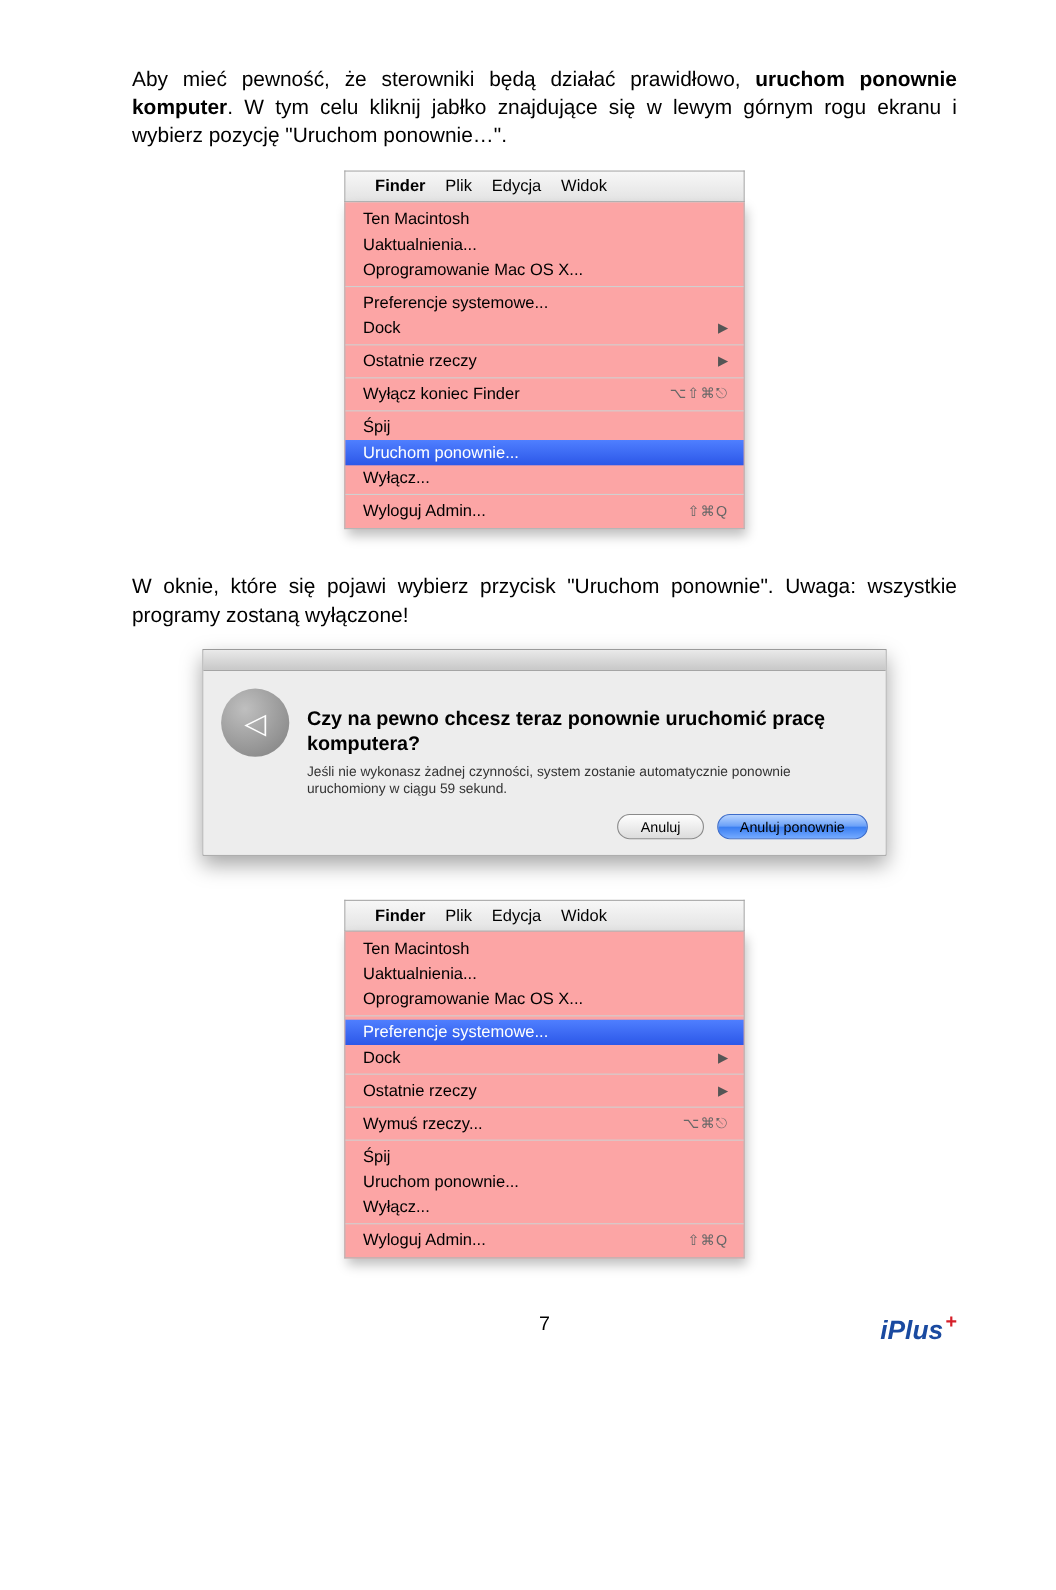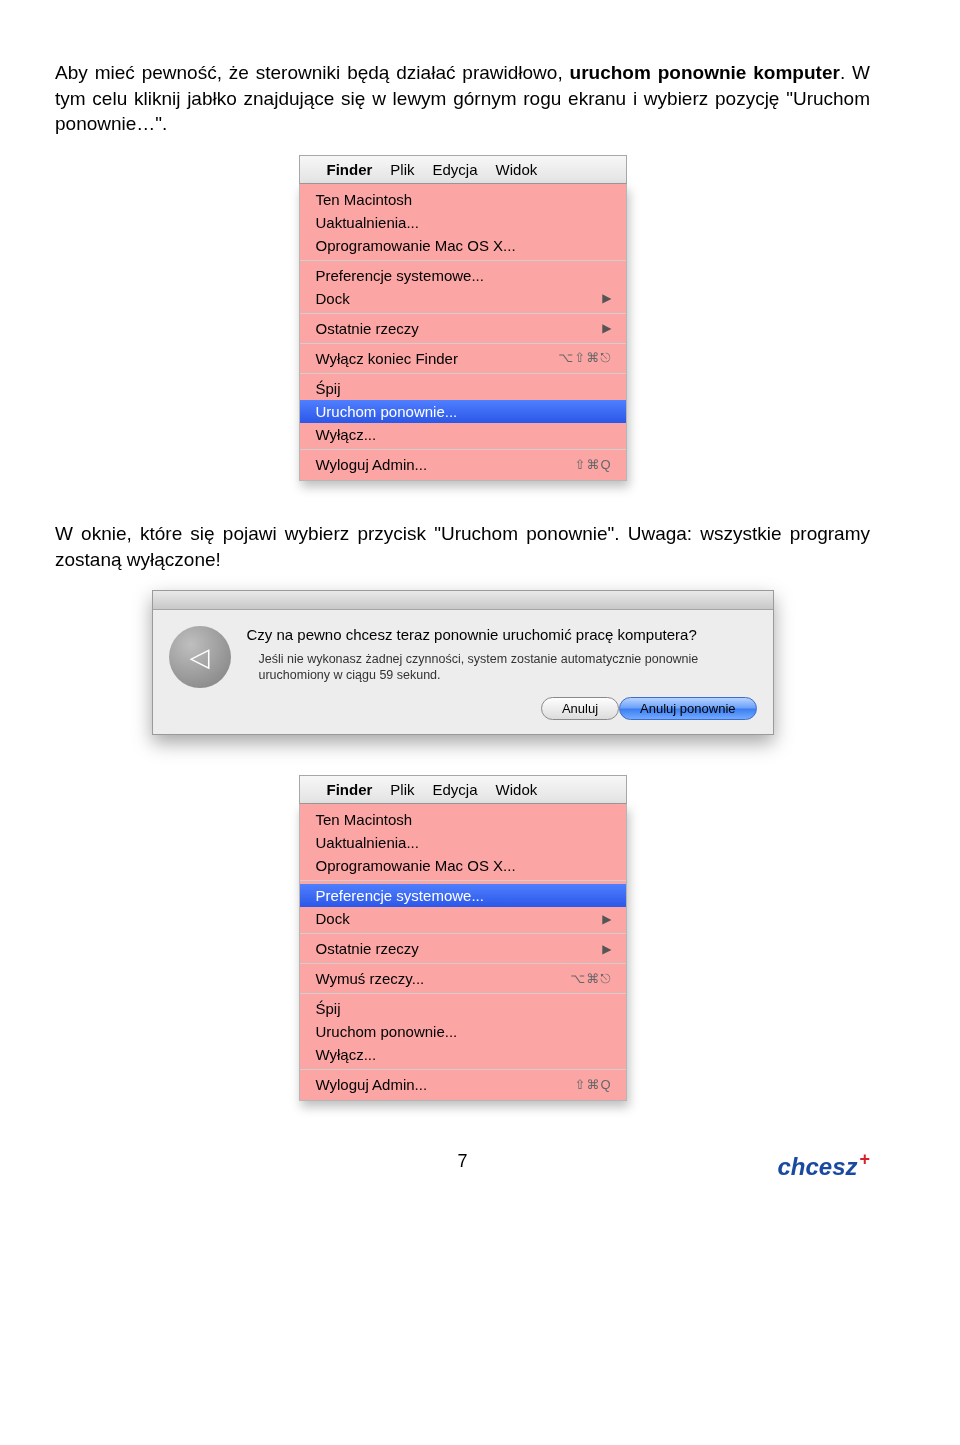--- a/index.html
+++ b/index.html
@@ -3,36 +3,36 @@
 <meta charset="utf-8">
 <style>
   body {
     margin: 0;
     padding: 0;
     background: #fff;
     font-family: Arial, Helvetica, sans-serif;
     width: 960px;
   }
   .page {
-    padding: 60px 90px 30px 55px;
+    padding: 60px 90px 30px 120px;
     box-sizing: border-box;
     width: 960px;
   }
   .para {
     font-size: 19px;
     line-height: 1.35;
     color: #000;
     text-align: justify;
     margin: 0 0 18px 0;
   }
   .bold { font-weight: bold; }
 
   
   .menubar-wrap {
-    width: 328px;
+    width: 364px;
     margin: 10px auto 40px auto;
   }
   .menubar {
     background: linear-gradient(#f7f7f7,#e3e3e3);
     border: 1px solid #a7a7a7;
     border-bottom: 1px solid #9b9b9b;
     display: flex;
     align-items: center;
     height: 27px;
     font-size: 15px;
@@ -106,35 +106,36 @@
     display: flex;
     align-items: center;
     justify-content: center;
     flex-shrink: 0;
   }
   .dialog-icon span {
     color: #fff;
     font-size: 26px;
   }
   .dialog-text h3 {
-    margin: 0 0 6px 0;
-    font-size: 15px;
-    font-weight: normal;
+    margin: 16px 0 6px 0;
+    font-size: 18px;
+    font-weight: bold;
     color: #000;
     line-height: 1.25;
   }
   .dialog-text p {
-    margin: 0 0 14px 12px;
+    margin: 0 0 14px 0;
     font-size: 12.5px;
     color: #333;
     line-height: 1.3;
   }
   .dialog-buttons {
     display: flex;
     justify-content: flex-end;
+    gap: 12px;
   }
   .btn {
     font-size: 13px;
     padding: 3px 20px;
     border-radius: 16px;
     border: 1px solid #8a8a8a;
     background: linear-gradient(#fefefe,#dcdcdc);
     cursor: pointer;
   }
   .btn.primary {
@@ -305,16 +306,16 @@
         <div class="dd-sep"></div>
         <div class="dd-item">
           <span>Wyloguj Admin...</span>
           <span class="shortcut">⇧⌘Q</span>
         </div>
       </div>
   </div>
 
   <div class="footer">
     <span class="page-num">7</span>
-    <span class="logo"><span>chcesz</span><span class="plus">+</span></span>
+    <span class="logo"><span>iPlus</span><span class="plus">+</span></span>
   </div>
 
 </div>
 
 </body></html>

